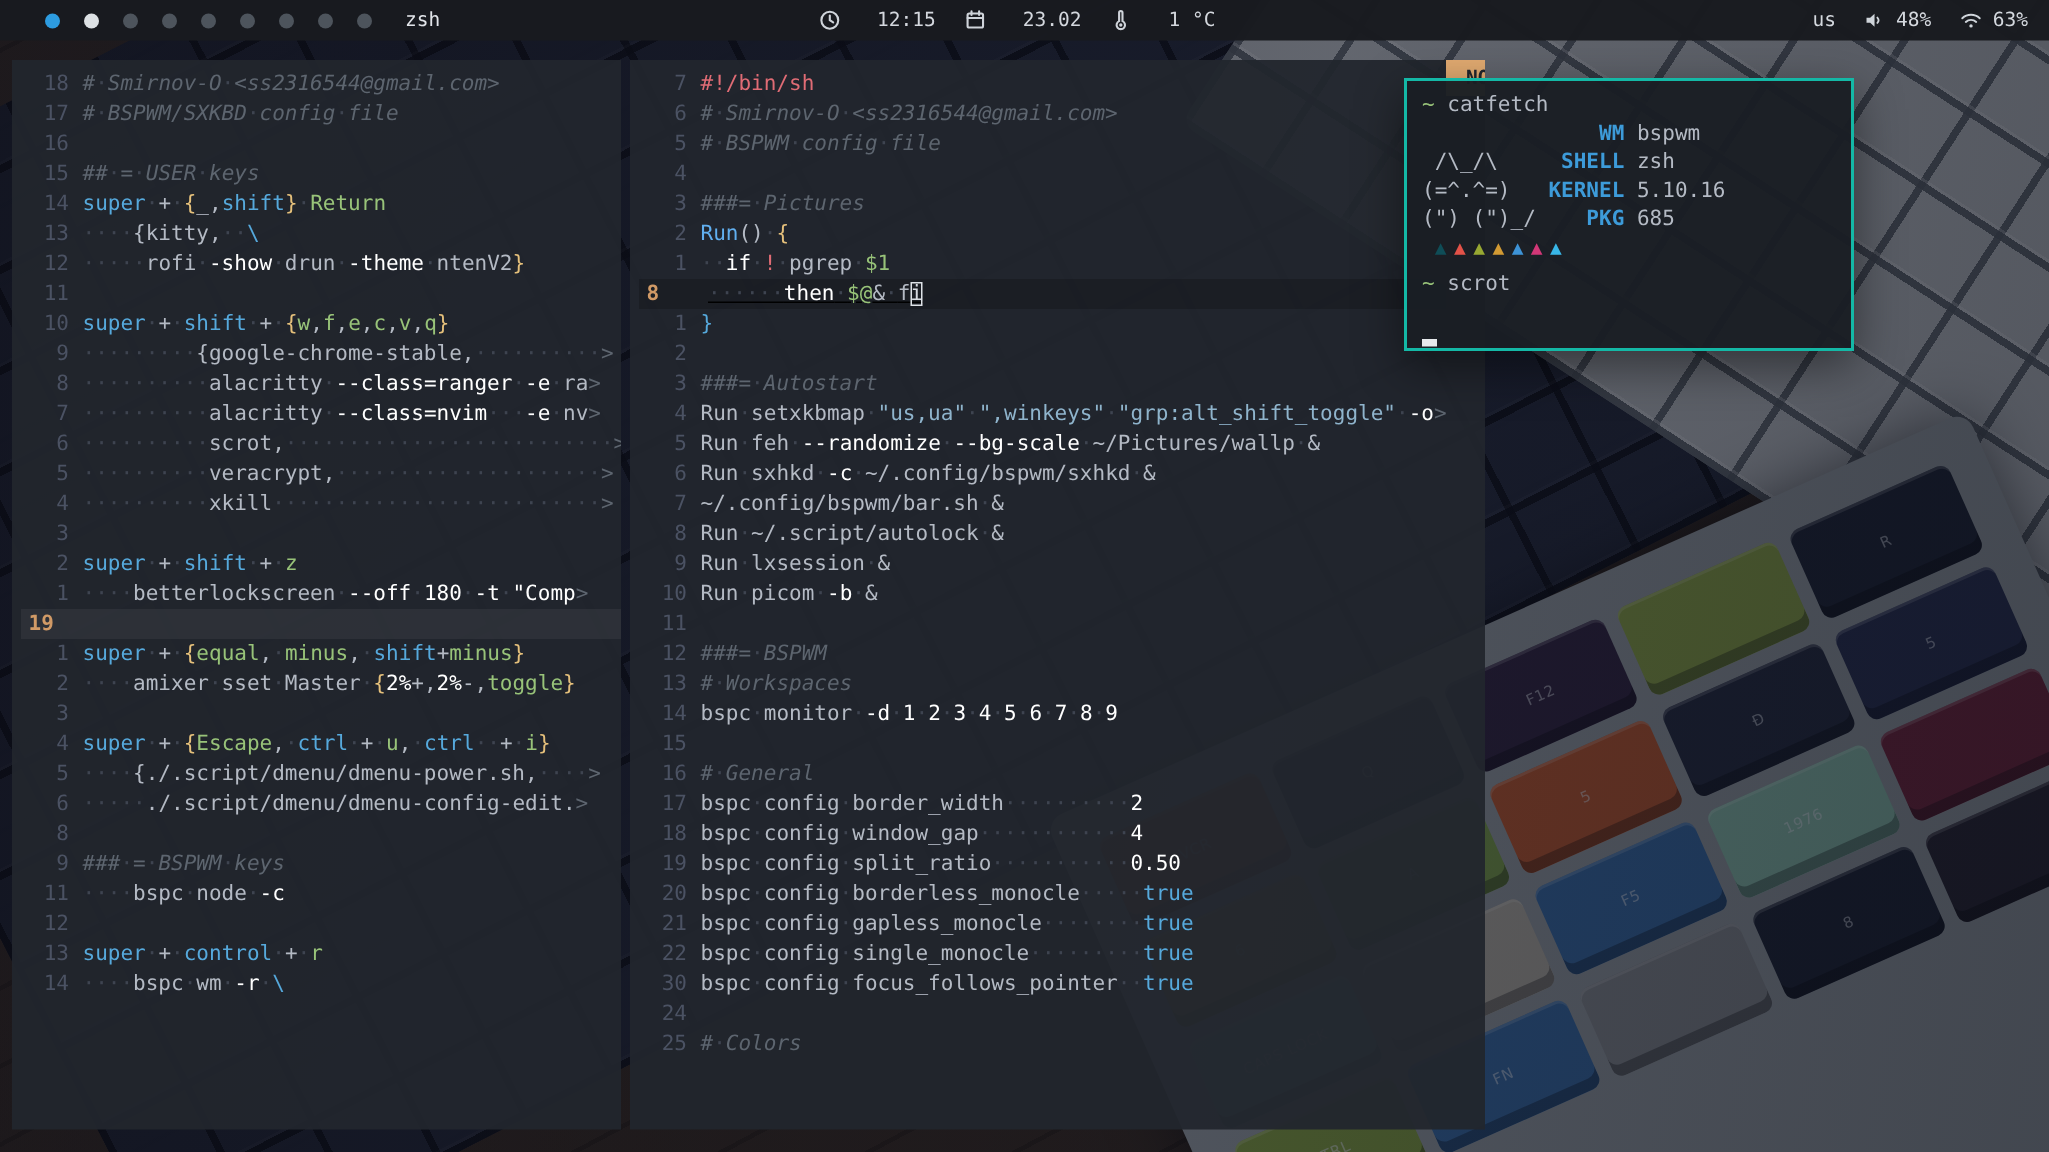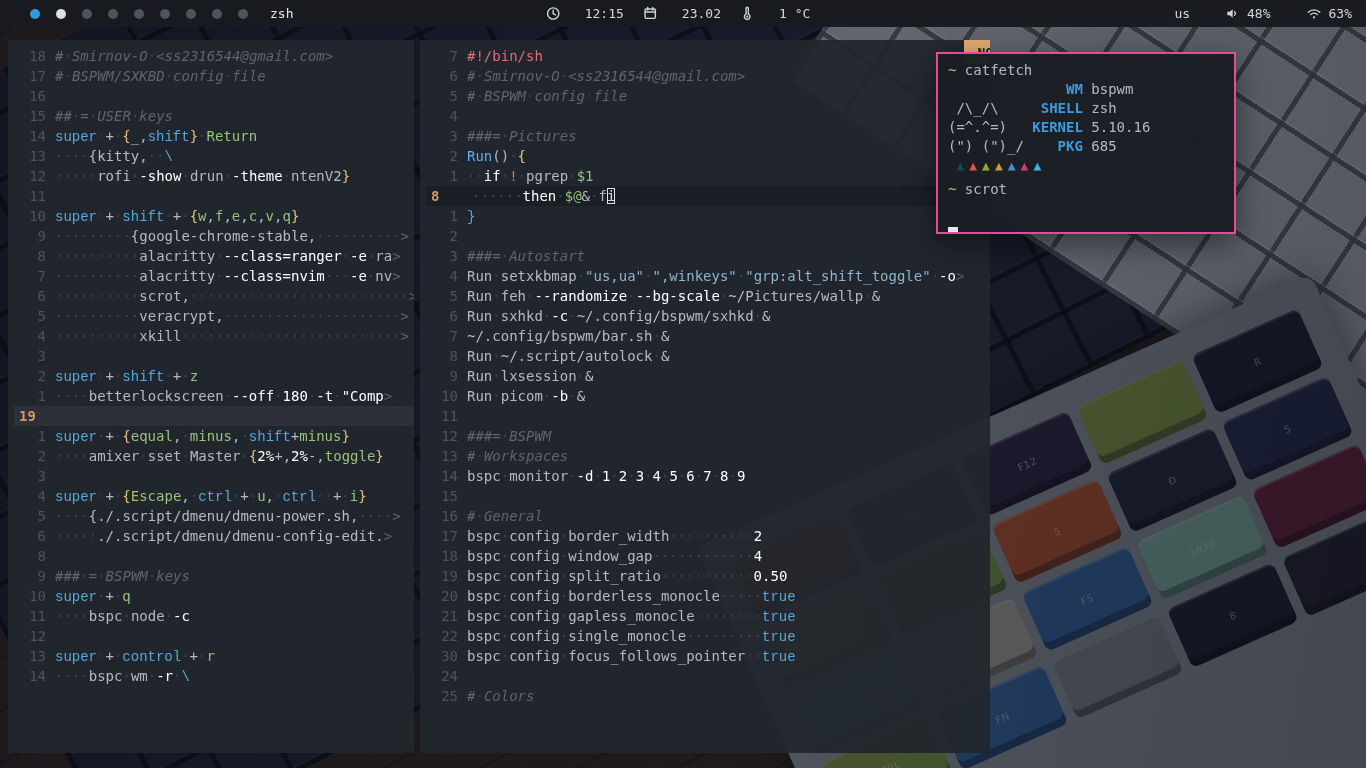--- a/index.html
+++ b/index.html
@@ -51,38 +51,38 @@
     font-family:"DejaVu Sans Mono",monospace;
   }
   .ws-dots{display:flex;align-items:center;gap:16px;margin-left:30px;}
   .dot{width:10px;height:10px;border-radius:50%;background:#4d545c;}
   .dot.active{background:#2d9ce0;}
   .dot.occupied{background:#dde1e4;}
   .bar-title{margin-left:22px;color:#e2e5ea;}
   .bar-center{position:absolute;left:50%;top:0;height:27px;transform:translateX(-50%);
     display:flex;align-items:center;gap:9px;}
   .bar-center .grp{display:flex;align-items:center;gap:24px;margin-right:10px;}
-  .bar-right{margin-left:auto;display:flex;align-items:center;gap:25px;margin-right:14px;text-align:center;}
+  .bar-right{margin-left:auto;display:flex;align-items:center;gap:8px;margin-right:14px;text-align:center;}
   .bar-right .grp{display:flex;align-items:center;gap:7px;margin-left:10px;}
   .icon{display:inline-flex;align-items:center;}
   .icon svg{display:block;}
   
   .term{position:absolute;background:rgba(34,38,45,.95);z-index:10;
     display:flex;overflow:hidden;}
   #left-term{left:8px;top:40px;width:406px;height:713px;}
   #right-term{left:420px;top:40px;width:570px;height:713px;}
   .lines{padding:6px 0 0 6px;height:660px;box-sizing:content-box;font-size:14px;}
   .row{height:20px;line-height:20px;white-space:pre;}
   .row.cur-light{background:rgba(255,255,255,.055);}
-  .row.cur-dark{background:rgba(0,0,0,.18);}
+  .row.cur-dark{background:rgba(0,0,0,.18);text-decoration:underline;}
   .ln{display:inline-block;width:32px;padding-right:9px;text-align:right;color:#4b5263;}
   .lncur{text-align:left;padding-left:5px;color:#d19a66;font-weight:bold;}
   .c-fg{color:#b4bac4;}
   .c-cm{color:#5d656f;font-style:italic;}
-  .c-kw{color:#56a9dc;font-family:Liberation Mono, monospace;}
+  .c-kw{color:#56a9dc;}
   .c-fn{color:#61afef;}
   .c-gr{color:#98c379;}
   .c-or{color:#ffffff;}
   .c-yl{color:#e5c07b;}
   .c-rd{color:#e06c75;}
   .c-st{color:#8fb4cc;}
   .c-lb{color:#3d9bd9;font-weight:bold;}
   .ws{color:#3e4450;}
   .blockcur{color:#d8dce2;outline:1.5px solid #dfe3e8;outline-offset:-1.5px;}
   .statusline{height:24px;display:flex;align-items:center;
@@ -90,21 +90,21 @@
   .sl-title{padding-left:10px;}
   .sl-pos{margin-left:auto;padding-right:12px;}
   .mode-badge{height:24px;display:flex;align-items:center;padding:0 13px;
     background:#e2ab71;color:#22262d;font-weight:bold;}
   .sl-file{margin-left:auto;color:#c4b5fd;}
   .sl-scroll{margin-left:26px;color:#fdba74;}
   .pos-badge{height:24px;display:flex;align-items:center;padding:0 15px;margin-left:22px;
     background:#e2ab71;color:#22262d;font-weight:normal;}
   
   #float-term{position:absolute;left:936px;top:52px;width:276px;height:164px;
-    background:rgba(26,30,36,.97);border:2px solid #ec4899;z-index:30;
+    background:rgba(26,30,36,.97);border:2px solid #14b8a6;z-index:30;
     padding:7px 10px;box-sizing:content-box;font-size:14px;
     box-shadow:0 10px 30px rgba(0,0,0,.45);}
   #float-term .row{height:19px;line-height:19px;}
   #float-term .row.gap-above{margin-top:5px;}
   .tri{margin-right:5px;font-size:13px;}
   .shellcur{display:inline-block;width:10px;height:5px;background:#e6e9ec;vertical-align:baseline;}
 </style>
 </head>
 <body>
 
@@ -229,21 +229,20 @@
       <div class="row"><span class="ln">1</span><span class="ws">····</span><span class="c-fg">betterlockscreen</span><span class="ws">·</span><span class="c-or">--off</span><span class="ws">·</span><span class="c-or">180</span><span class="ws">·</span><span class="c-or">-t</span><span class="ws">·</span><span class="c-or">"Comp</span><span class="c-cm">&gt;</span></div>
       <div class="row cur-light"><span class="ln lncur">19</span></div>
       <div class="row"><span class="ln">1</span><span class="c-kw">super</span><span class="ws">·</span><span class="c-fg">+</span><span class="ws">·</span><span class="c-yl">{</span><span class="c-gr">equal</span><span class="c-fg">,</span><span class="ws">·</span><span class="c-gr">minus</span><span class="c-fg">,</span><span class="ws">·</span><span class="c-kw">shift</span><span class="c-fg">+</span><span class="c-gr">minus</span><span class="c-yl">}</span></div>
       <div class="row"><span class="ln">2</span><span class="ws">····</span><span class="c-fg">amixer</span><span class="ws">·</span><span class="c-fg">sset</span><span class="ws">·</span><span class="c-fg">Master</span><span class="ws">·</span><span class="c-yl">{</span><span class="c-or">2%</span><span class="c-fg">+,</span><span class="c-or">2%</span><span class="c-fg">-,</span><span class="c-gr">toggle</span><span class="c-yl">}</span></div>
       <div class="row"><span class="ln">3</span></div>
       <div class="row"><span class="ln">4</span><span class="c-kw">super</span><span class="ws">·</span><span class="c-fg">+</span><span class="ws">·</span><span class="c-yl">{</span><span class="c-gr">Escape</span><span class="c-fg">,</span><span class="ws">·</span><span class="c-kw">ctrl</span><span class="ws">·</span><span class="c-fg">+</span><span class="ws">·</span><span class="c-gr">u</span><span class="c-fg">,</span><span class="ws">·</span><span class="c-kw">ctrl</span><span class="ws">··</span><span class="c-fg">+</span><span class="ws">·</span><span class="c-gr">i</span><span class="c-yl">}</span></div>
       <div class="row"><span class="ln">5</span><span class="ws">····</span><span class="c-fg">{./.script/dmenu/dmenu-power.sh,</span><span class="ws">····</span><span class="c-cm">&gt;</span></div>
       <div class="row"><span class="ln">6</span><span class="ws">·····</span><span class="c-fg">./.script/dmenu/dmenu-config-edit.</span><span class="c-cm">&gt;</span></div>
       <div class="row"><span class="ln">8</span></div>
       <div class="row"><span class="ln">9</span><span class="c-cm">###</span><span class="ws">·</span><span class="c-cm">=</span><span class="ws">·</span><span class="c-cm">BSPWM</span><span class="ws">·</span><span class="c-cm">keys</span></div>
-      <div class="row"><span class="ln">10</span><span class="c-kw">super</span><span class="ws">·</span><span class="c-fg">+</span><span class="ws">·</span><span class="c-gr">q</span></div>
       <div class="row"><span class="ln">11</span><span class="ws">····</span><span class="c-fg">bspc</span><span class="ws">·</span><span class="c-fg">node</span><span class="ws">·</span><span class="c-or">-c</span></div>
       <div class="row"><span class="ln">12</span></div>
       <div class="row"><span class="ln">13</span><span class="c-kw">super</span><span class="ws">·</span><span class="c-fg">+</span><span class="ws">·</span><span class="c-kw">control</span><span class="ws">·</span><span class="c-fg">+</span><span class="ws">·</span><span class="c-gr">r</span></div>
       <div class="row"><span class="ln">14</span><span class="ws">····</span><span class="c-fg">bspc</span><span class="ws">·</span><span class="c-fg">wm</span><span class="ws">·</span><span class="c-or">-r</span><span class="ws">·</span><span class="c-kw">\</span></div>
     </div>
   <div class="statusline">
     <span class="sl-title">sxhkd</span>
     <span class="sl-pos">19:0</span>
   </div>
 </div>

